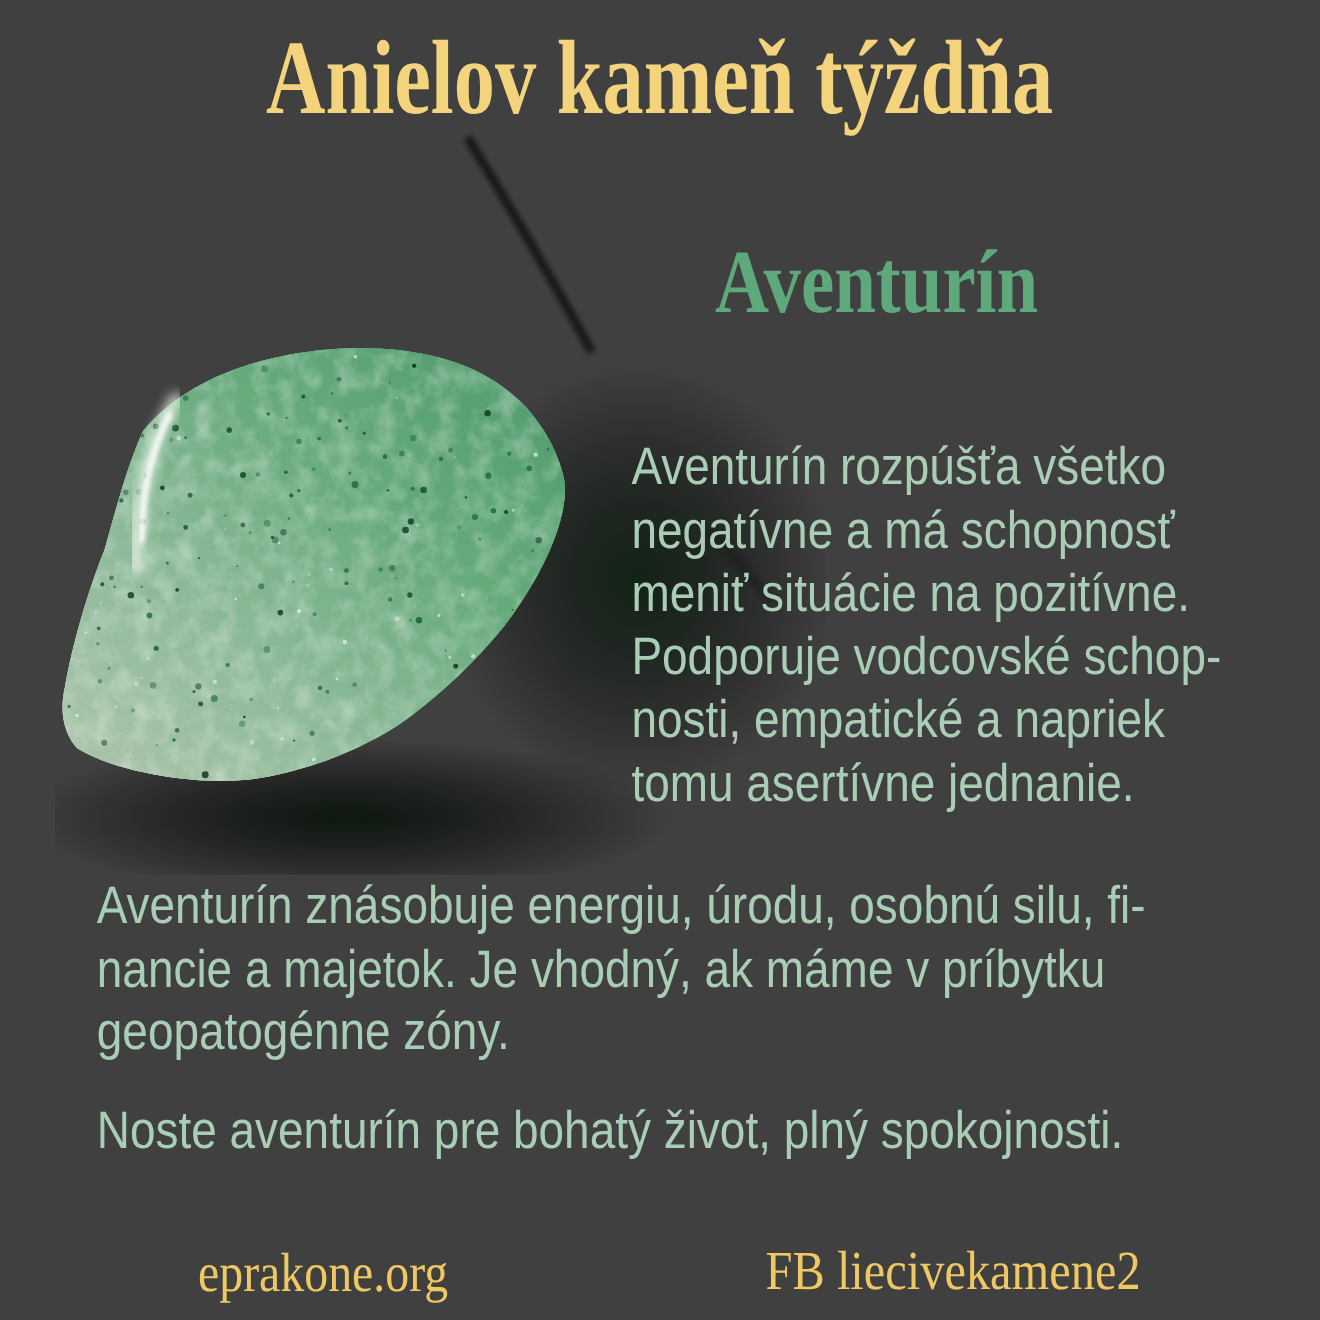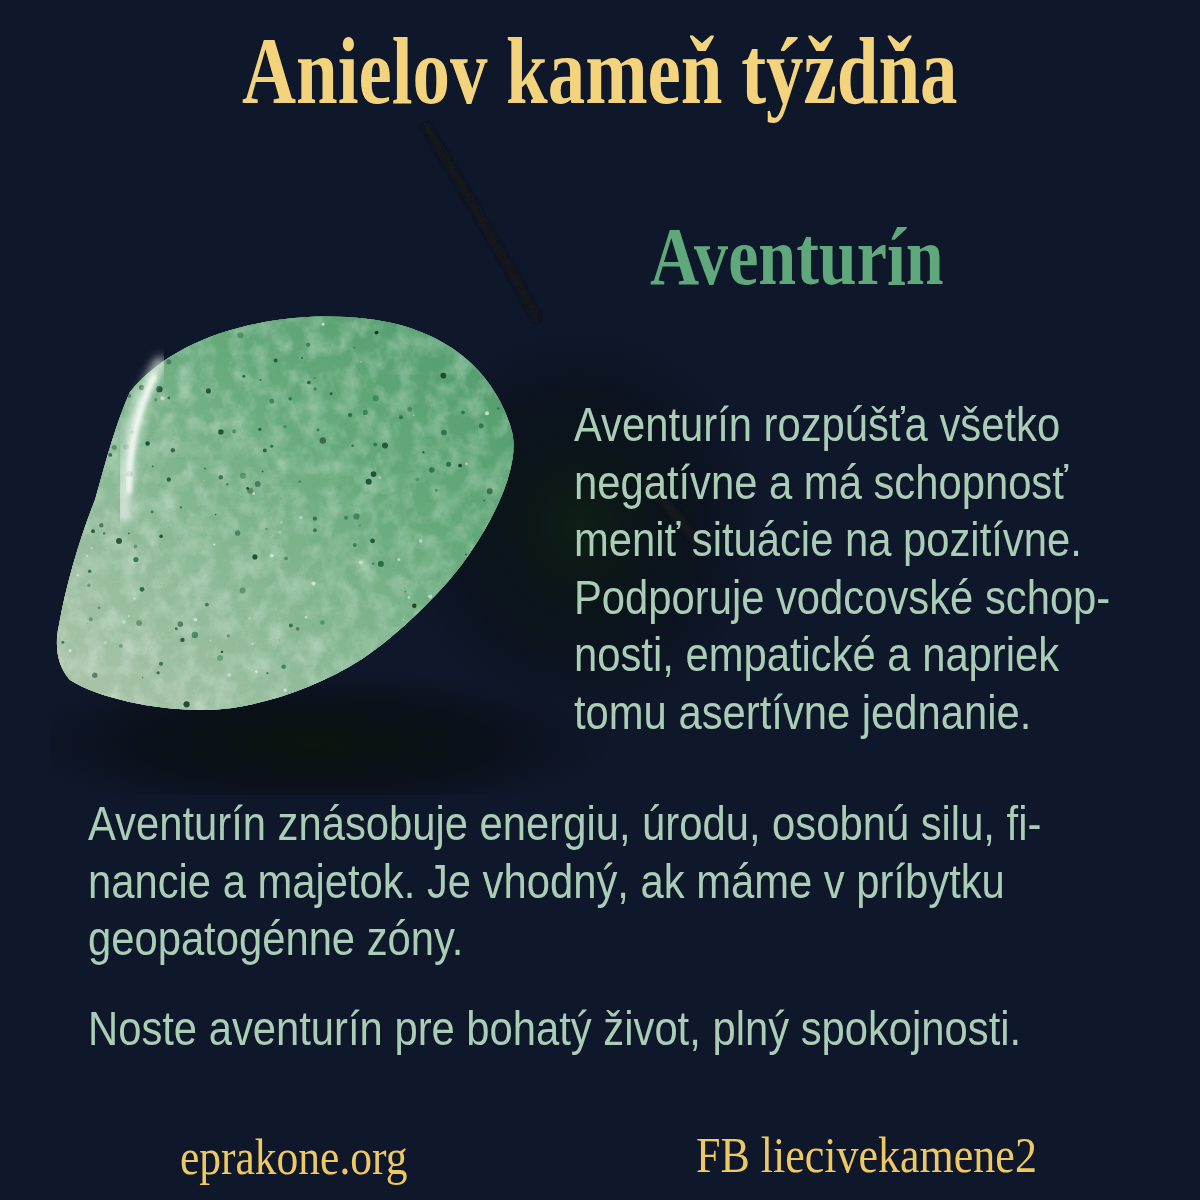--- a/index.html
+++ b/index.html
@@ -1,16 +1,16 @@
 <!DOCTYPE html>
 <html><head>
 <meta charset="utf-8">
 <style>
   html,body{margin:0;padding:0;background:#000;}
-  .canvas{position:relative;width:1200px;height:1200px;background:#0f172a;overflow:hidden;
+  .canvas{position:relative;width:1200px;height:1200px;background:#404040;overflow:hidden;
           font-family:"Liberation Sans",sans-serif;}
   .title-row{position:absolute;left:0;right:0;top:16px;display:flex;justify-content:center;}
   .title-row span{font-family:"Liberation Serif",serif;font-weight:bold;font-size:96px;
           line-height:110px;color:#f3d47c;transform:scaleX(0.78);white-space:nowrap;}
   .stone-svg{position:absolute;left:50px;top:95px;width:700px;height:700px;}
   .heading{position:absolute;left:650px;top:210px;font-family:"Liberation Serif",serif;
           font-weight:bold;font-size:82px;line-height:94px;color:#5ea87c;
           transform:scaleX(0.83);transform-origin:left top;white-space:nowrap;}
   .para{position:absolute;font-size:48px;line-height:57.6px;color:#a9cdb5;
           transform:scaleX(0.87);transform-origin:left top;}

